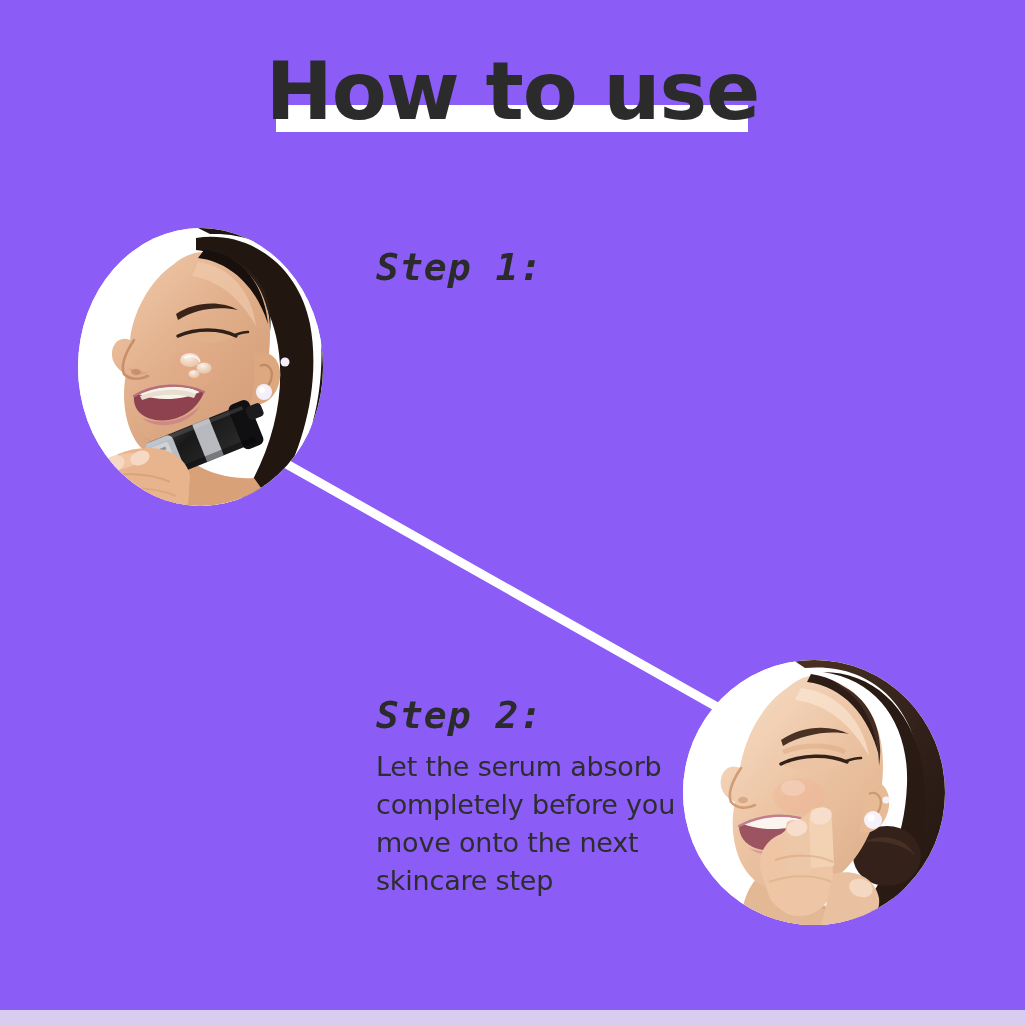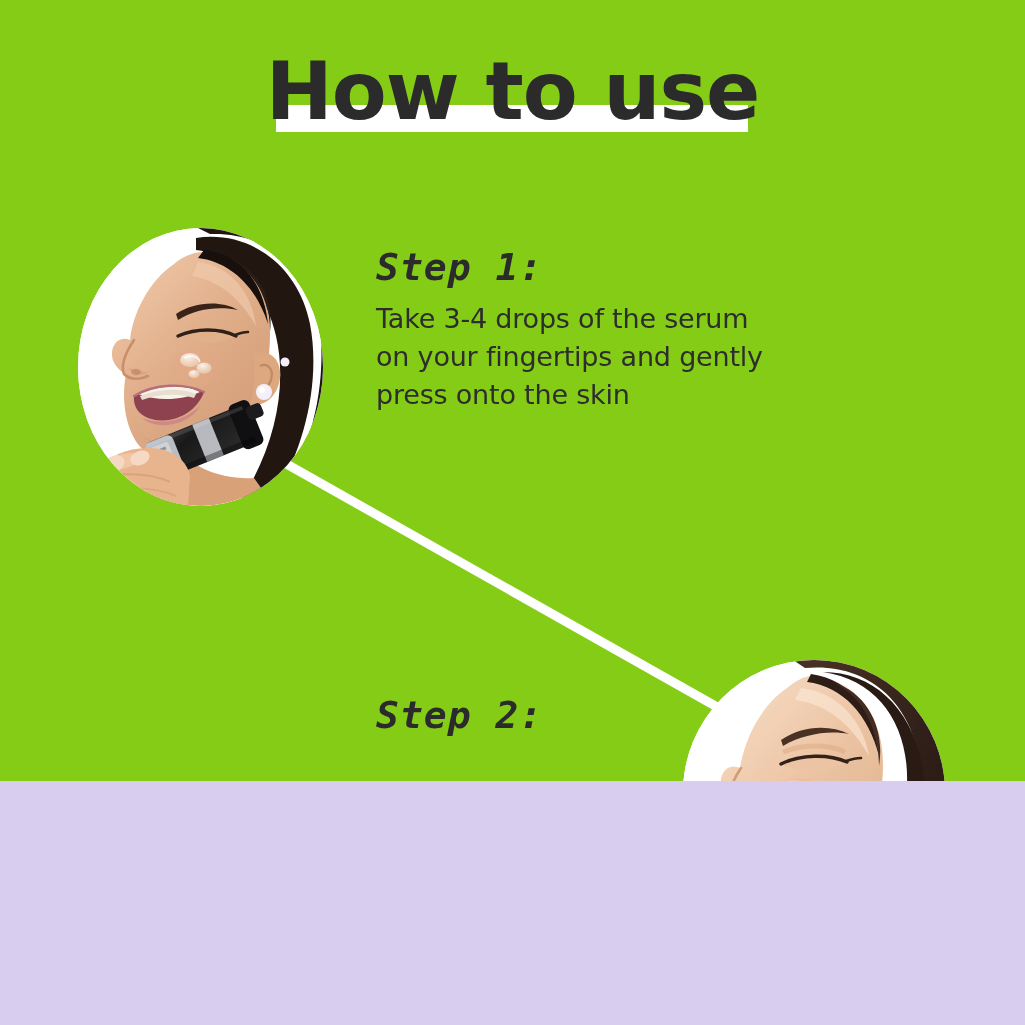--- a/index.html
+++ b/index.html
@@ -10,22 +10,22 @@
     width: 1025px;
     height: 1025px;
     overflow: hidden;
     font-family: "Liberation Sans", sans-serif;
     background: #d9cdef;
   }
 
   #page {
     position: relative;
     width: 1025px;
-    height: 781px;
-    background: #84cc16;
+    height: 1010px;
+    background: #8b5cf6;
     overflow: hidden;
   }
 
   
   #title-wrap {
     position: absolute;
     left: 0;
     top: 46px;
     width: 1025px;
     height: 110px;
@@ -321,20 +321,20 @@
 
       <path d="M150 214 C172 208 192 218 196 238 C198 254 186 265 168 265 L138 265 C144 246 146 228 150 214 Z" fill="#e9c1a0"></path>
       <ellipse cx="178" cy="228" rx="12" ry="9" transform="rotate(18 178 228)" fill="#f5d8c2"></ellipse>
 
       <path d="M84 236 C96 252 114 262 136 264 L140 265 L72 265 Z" fill="#e3b894"></path>
     </svg>
   </div>
 
   <div class="step-block" id="step-1">
     <p class="step-heading">Step 1:</p>
-    <p class="step-body">Take 3-4 drops of the serum on your fingertips and gently press onto the skin</p>
   </div>
 
   <div class="step-block" id="step-2">
     <p class="step-heading">Step 2:</p>
+    <p class="step-body">Let the serum absorb completely before you move onto the next skincare step</p>
   </div>
 
 </div>
 
 </body></html>

